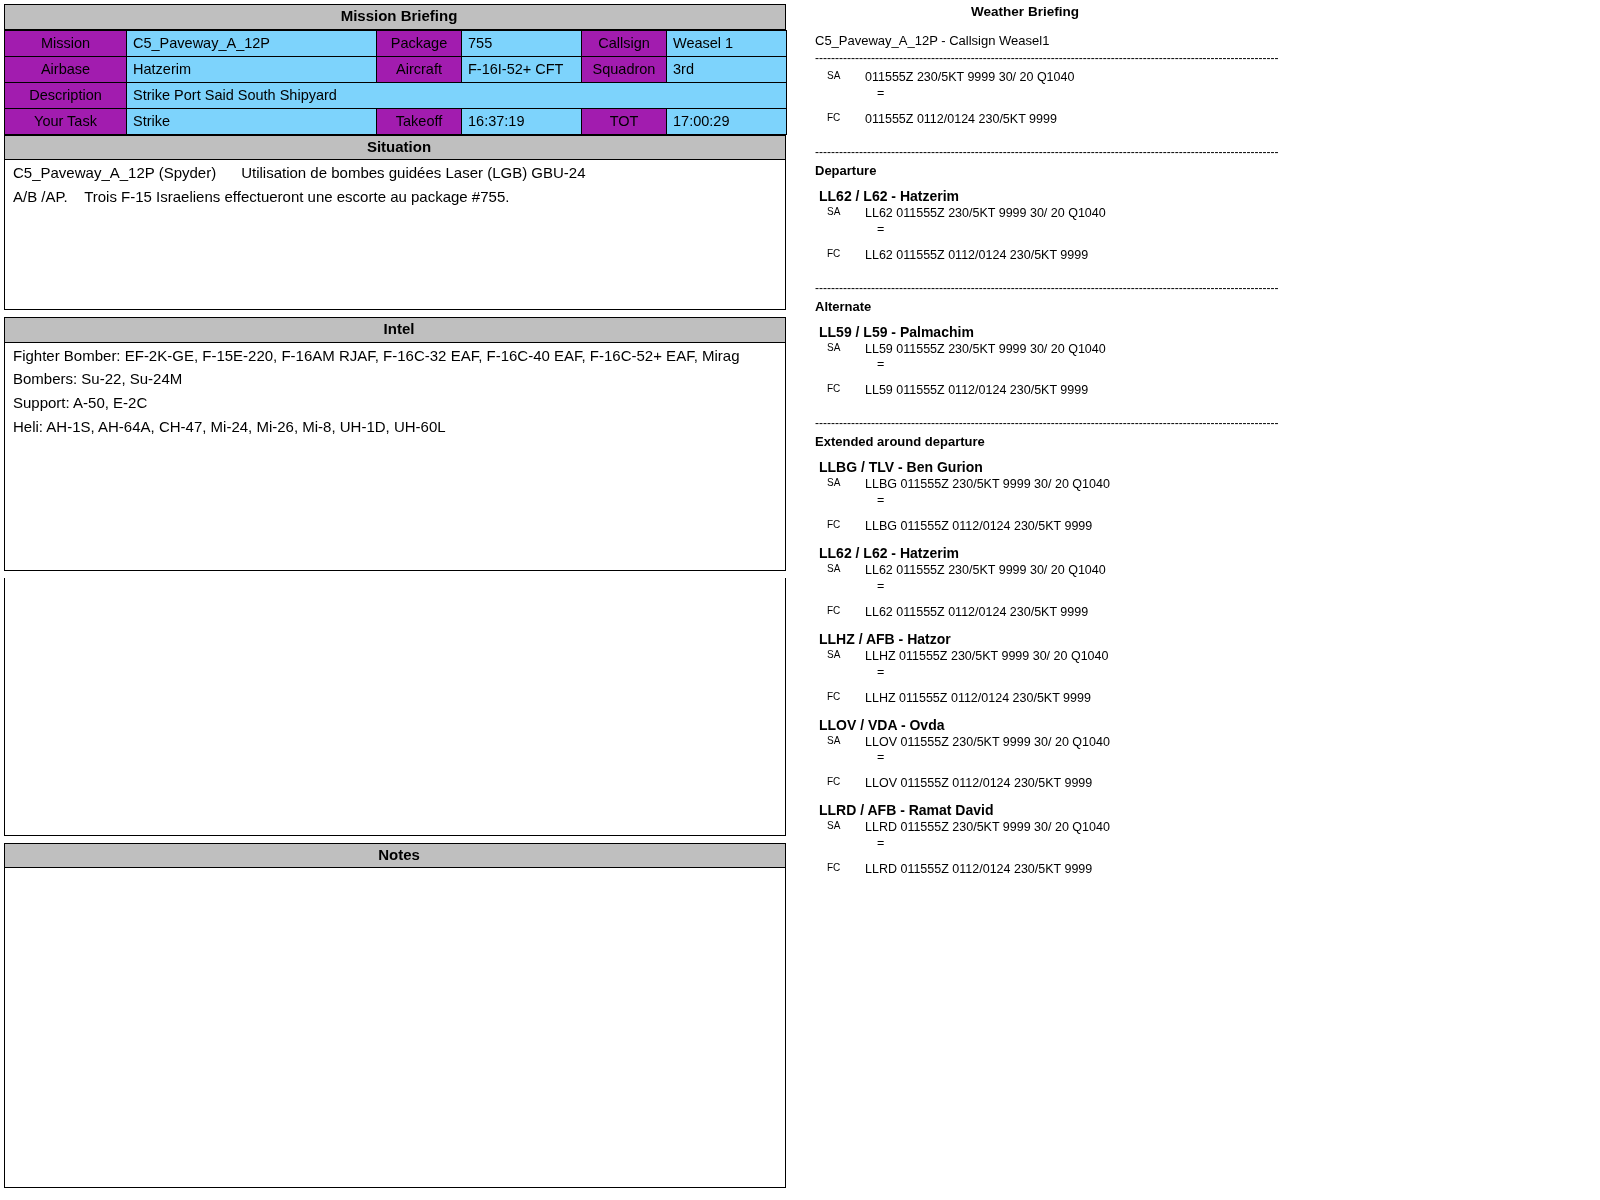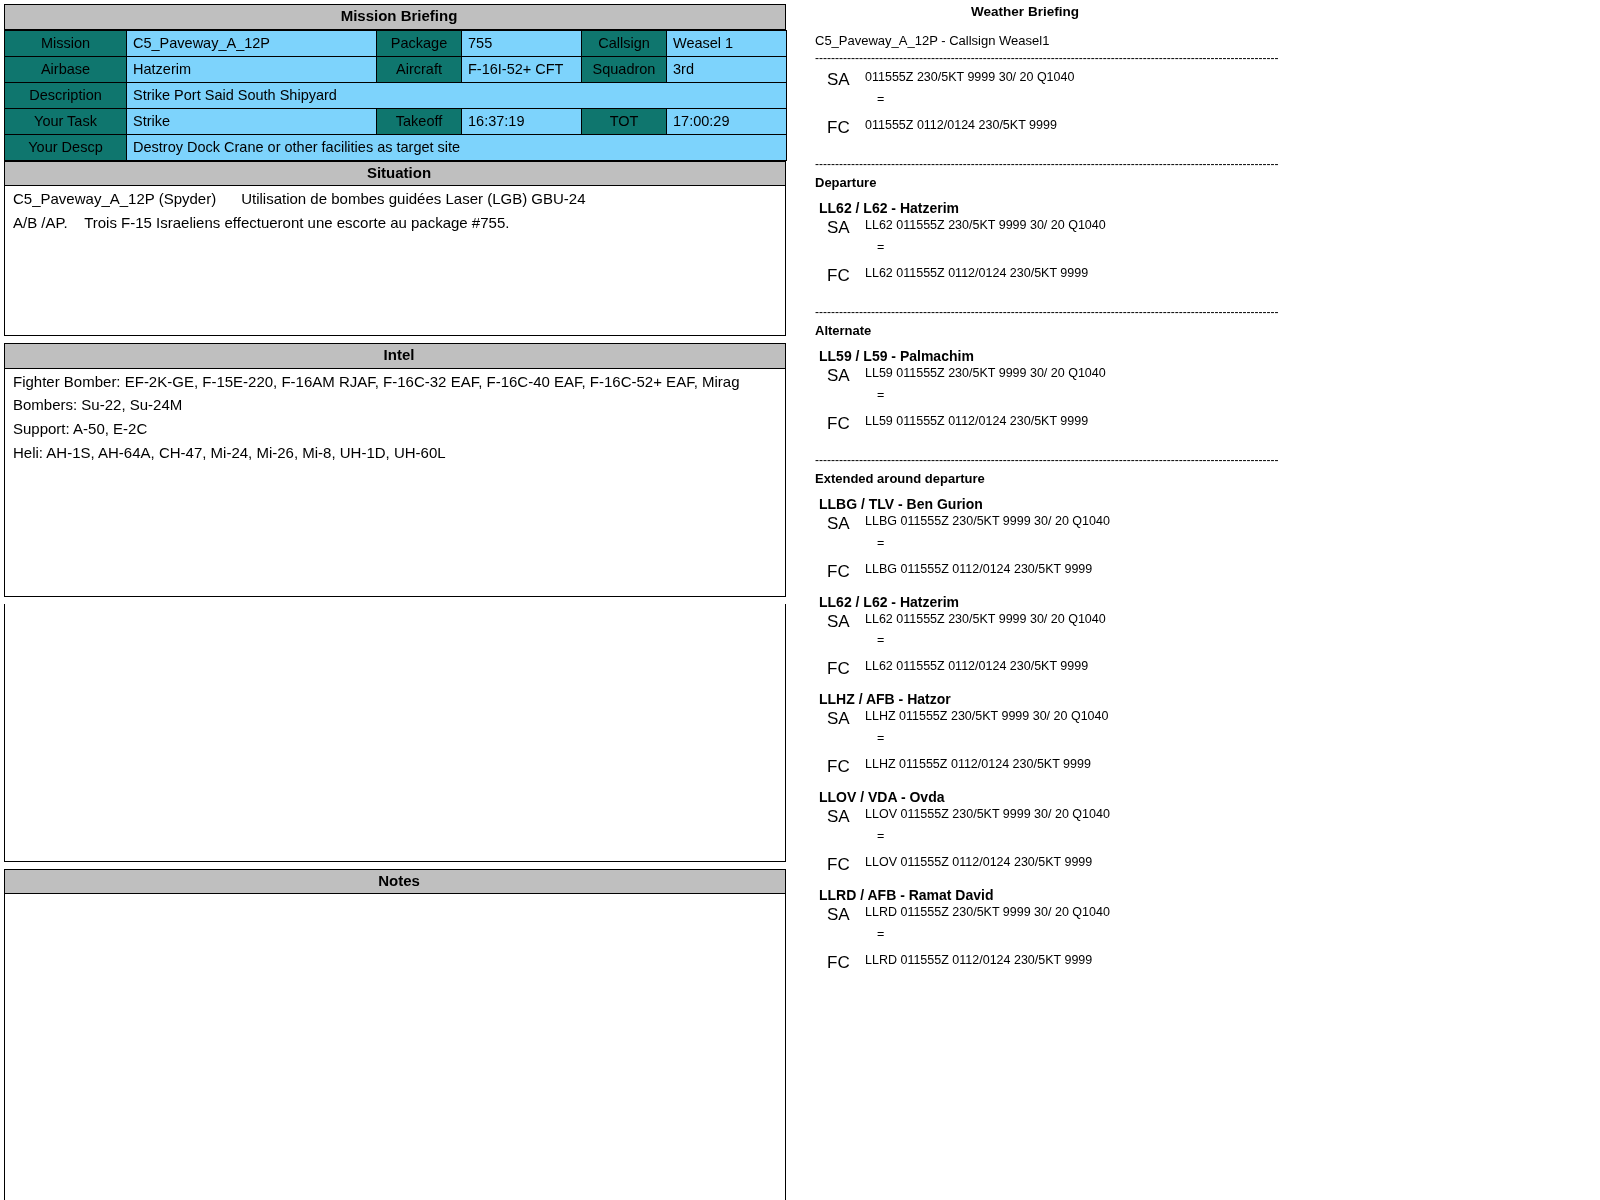--- a/index.html
+++ b/index.html
@@ -42,21 +42,21 @@
   table.brief td {
     border: 1px solid #000;
     height: 21px;
     font-size: 14.5px;
     padding: 2px 6px;
     vertical-align: middle;
     white-space: nowrap;
     overflow: hidden;
   }
   td.lbl {
-    background: #0f766e;
+    background: #a21caf;
     text-align: center;
     font-size: 14.5px;
   }
   td.val {
     background: #7dd3fc;
     text-align: left;
   }
   .block {
     border-left: 1px solid #000;
     border-right: 1px solid #000;
@@ -122,21 +122,21 @@
   .rowline {
     display: flex;
     margin: 1px 0 0 0;
     line-height: 1.35;
   }
   .rowline .tag {
     width: 50px;
     flex: 0 0 50px;
     padding-left: 12px;
     box-sizing: border-box;
-    font-size: 17px;
+    font-size: 10px;
   }
   .rowline .txt {
     font-size: 12.5px;
     white-space: pre;
   }
   .eq {
     padding-left: 62px;
     font-size: 12.5px;
     line-height: 1.2;
   }
@@ -183,24 +183,20 @@
           <td class="val" colspan="5">Strike Port Said South Shipyard</td>
         </tr>
         <tr>
           <td class="lbl">Your Task</td>
           <td class="val">Strike</td>
           <td class="lbl">Takeoff</td>
           <td class="val">16:37:19</td>
           <td class="lbl">TOT</td>
           <td class="val">17:00:29</td>
         </tr>
-        <tr>
-          <td class="lbl">Your Descp</td>
-          <td class="val" colspan="5">Destroy Dock Crane or other facilities as target site</td>
-        </tr>
       </tbody>
     </table>
 
     <div class="section-head">Situation</div>
     <div class="block situation-body">
       <p>C5_Paveway_A_12P (Spyder)      Utilisation de bombes guidées Laser (LGB) GBU-24</p>
       <p>A/B /AP.    Trois F-15 Israeliens effectueront une escorte au package #755.</p>
     </div>
 
     <div class="spacer"></div>

